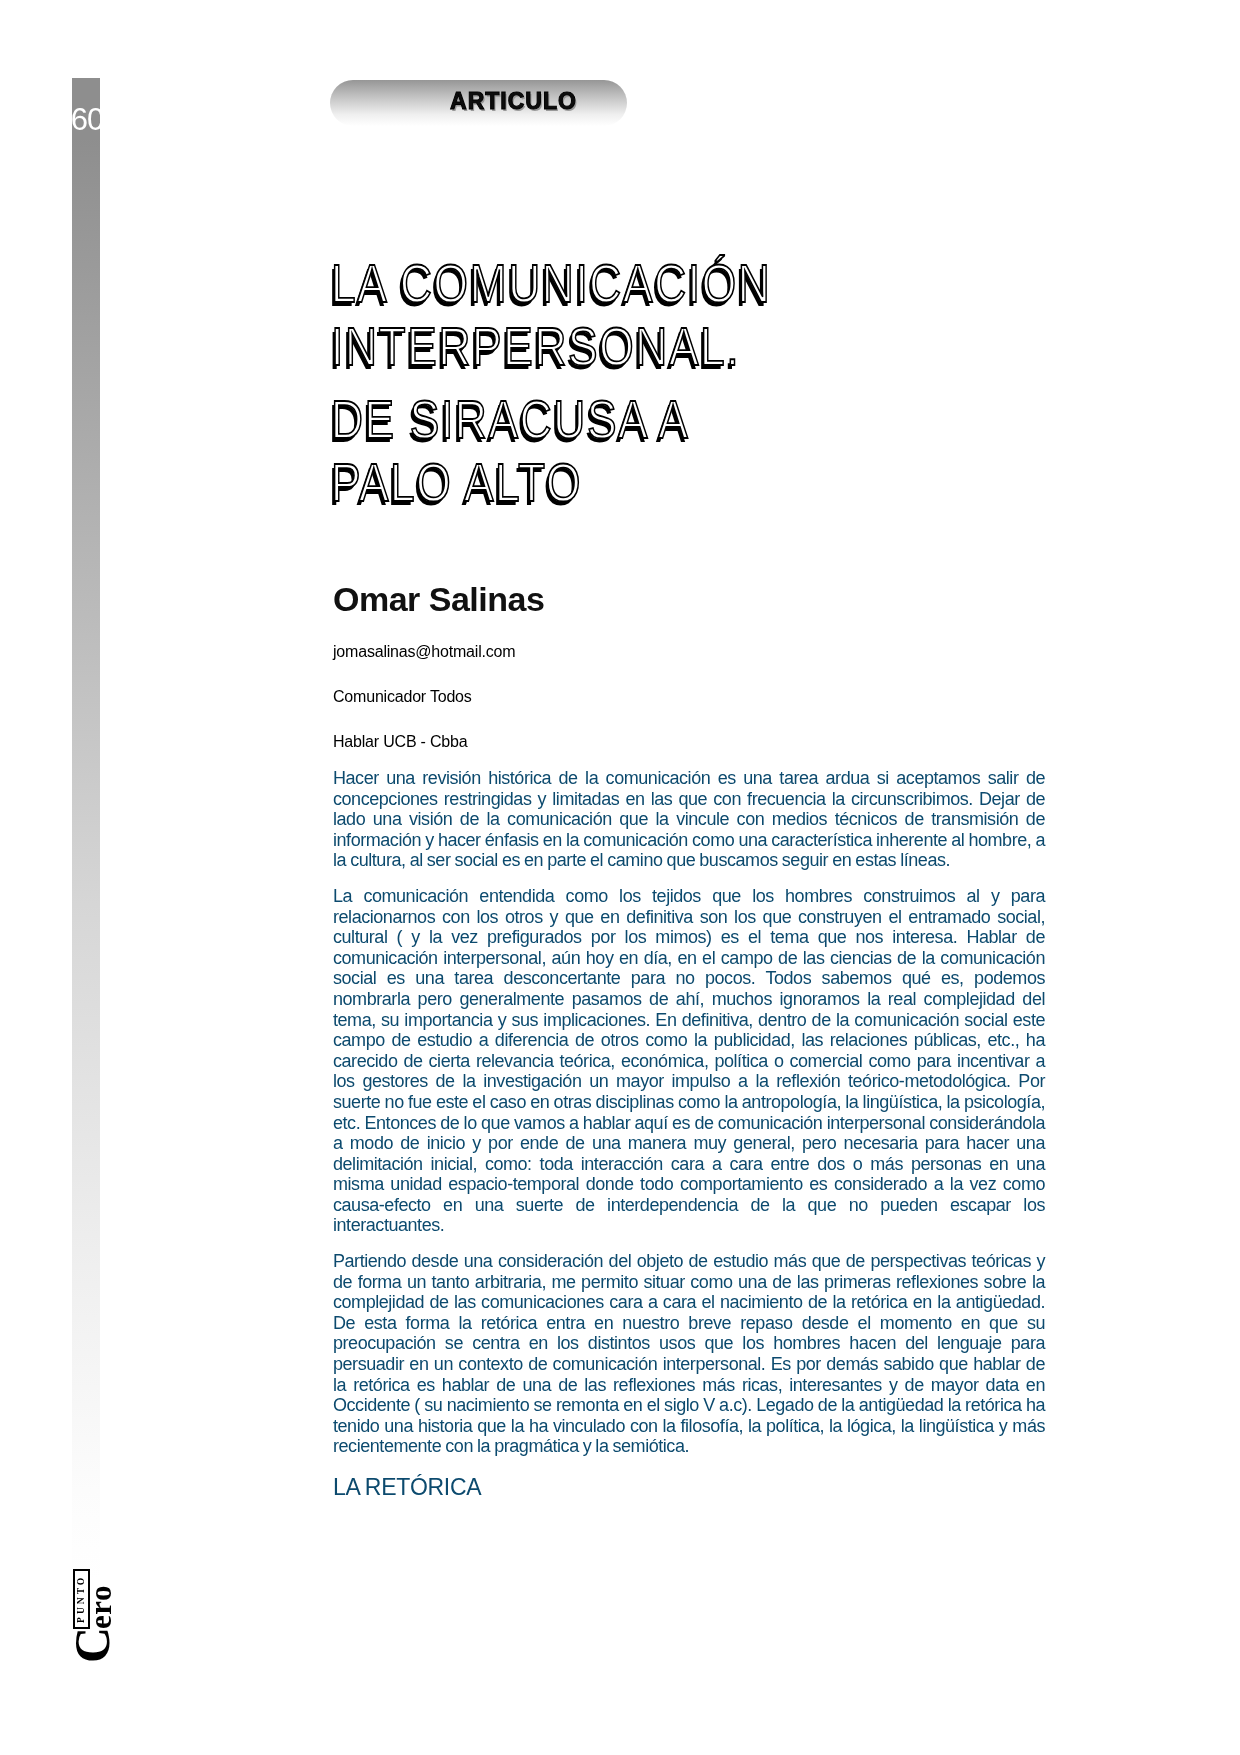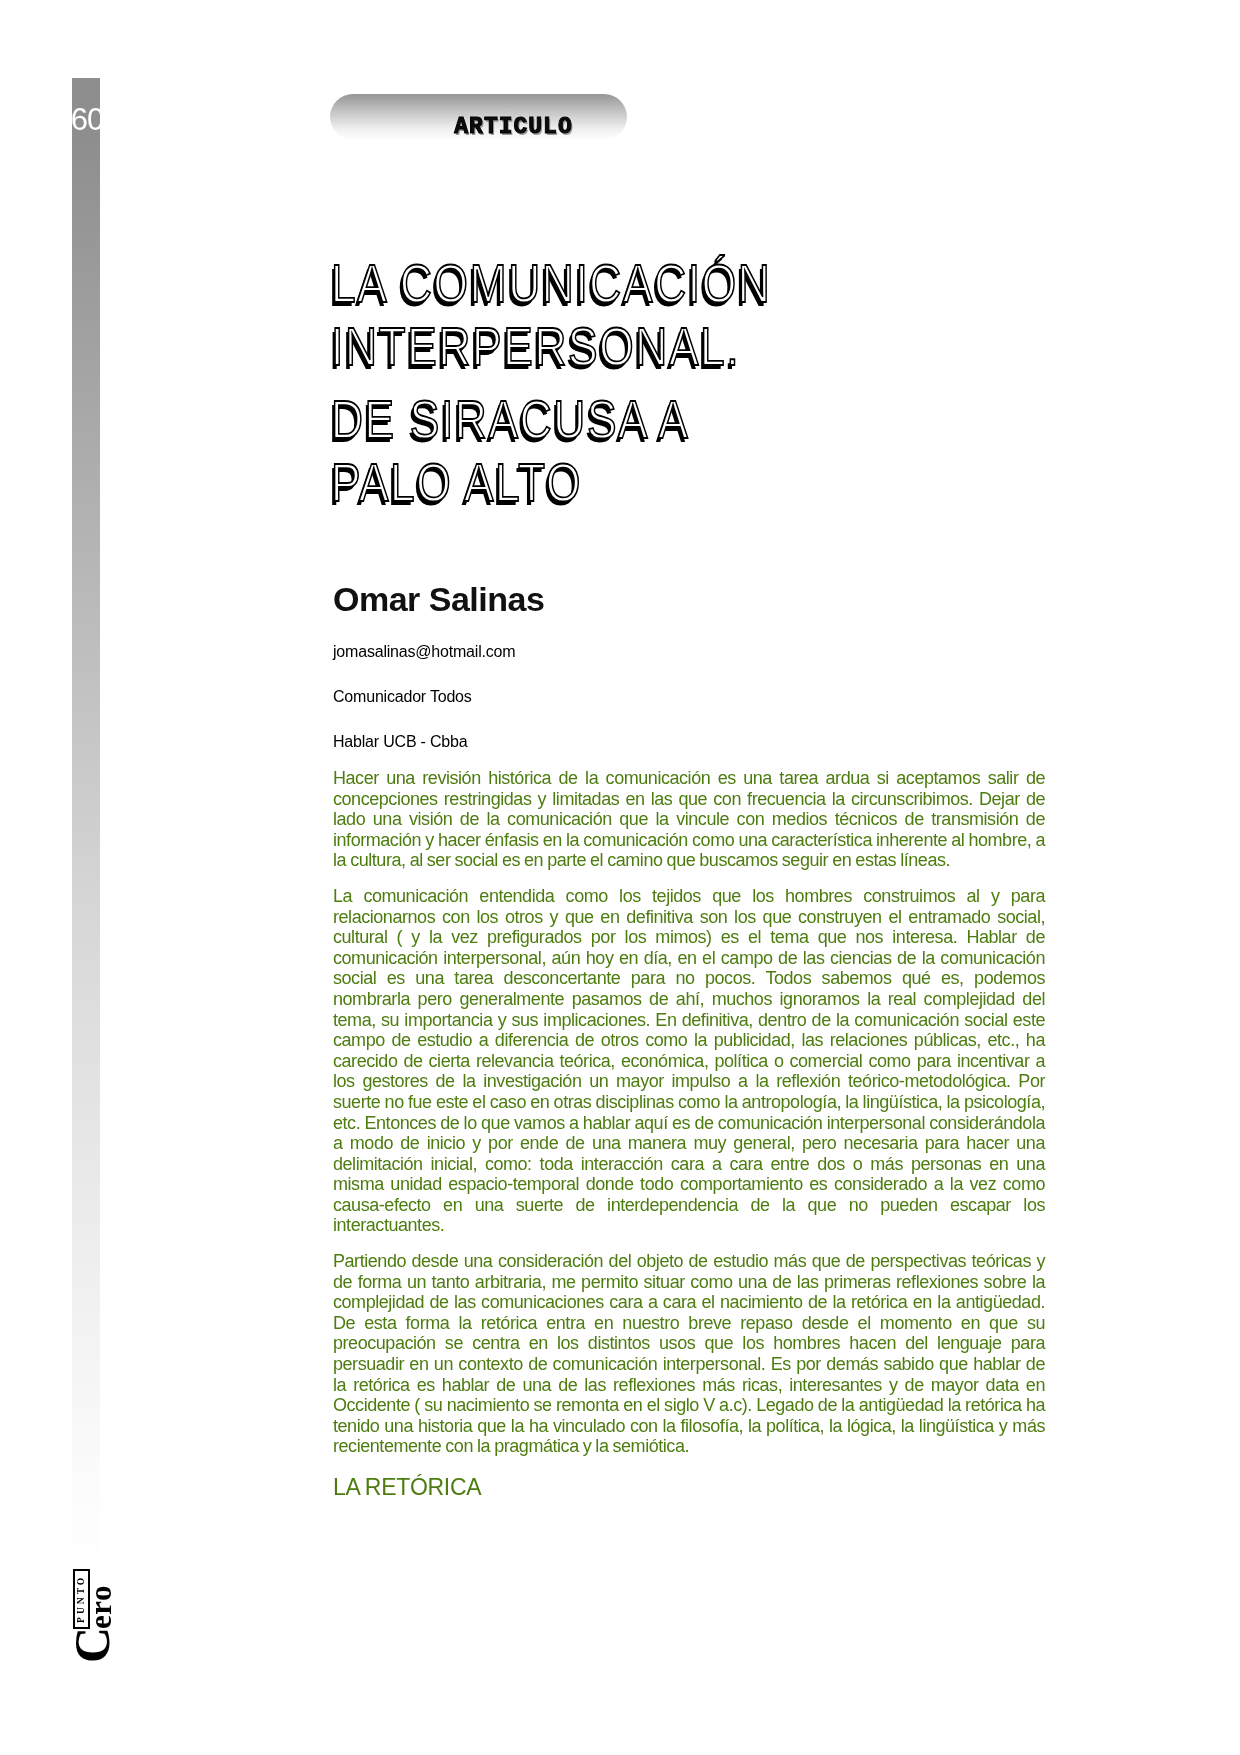--- a/index.html
+++ b/index.html
@@ -24,26 +24,26 @@
   }
   .page-number {
     position:absolute; left:70px; top:102px; width:34px;
     text-align:center;
     font-size:31px; color:#ffffff; font-weight:400;
     letter-spacing:-1px;
   }
 
   
   .articulo-pill {
-    position:absolute; left:330px; top:94px;
+    position:absolute; left:330px; top:80px;
     width:297px; height:46px;
     border-radius:23px;
     background:linear-gradient(to bottom, #969696 0%, #c9c9c9 42%, #efefef 75%, #ffffff 100%);
-    display:flex; align-items:flex-end; justify-content:center;
-    padding-left:70px; padding-top:8px;font-family:Liberation Mono, monospace;
+    display:flex; align-items:flex-start; justify-content:center;
+    padding-left:70px; padding-top:8px;
   }
   .articulo-label {
     font-size:23px; font-weight:700;
     letter-spacing:1px;
     color:#0d0d0d;
     -webkit-text-stroke:1px #000;
     text-shadow:1.5px 1.5px 0 #999999;
   }
 
   
@@ -68,21 +68,21 @@
   }
   .author-name { font-size:34px; font-weight:700; letter-spacing:-0.5px; margin-bottom:18px; }
   .author-line { font-size:16px; line-height:25px; letter-spacing:-0.2px; color:#000000;margin-top:20px; }
 
   
   .body-block {
     position:absolute; left:333px; top:768px; width:712px;
     font-size:18px; line-height:20.6px;
     letter-spacing:-0.45px; word-spacing:-0.5px;
     text-align:justify;
-    color:#4d7c0f;
+    color:#0c4a6e;
   }
   .body-block p { margin-bottom:15px; }
   .section-heading {
     font-size:23px; letter-spacing:-0.3px;
     margin:20px 0 15px 0; font-weight:400;
   }
 
   
   .logo {
     position:absolute; left:73px; top:1663px;

